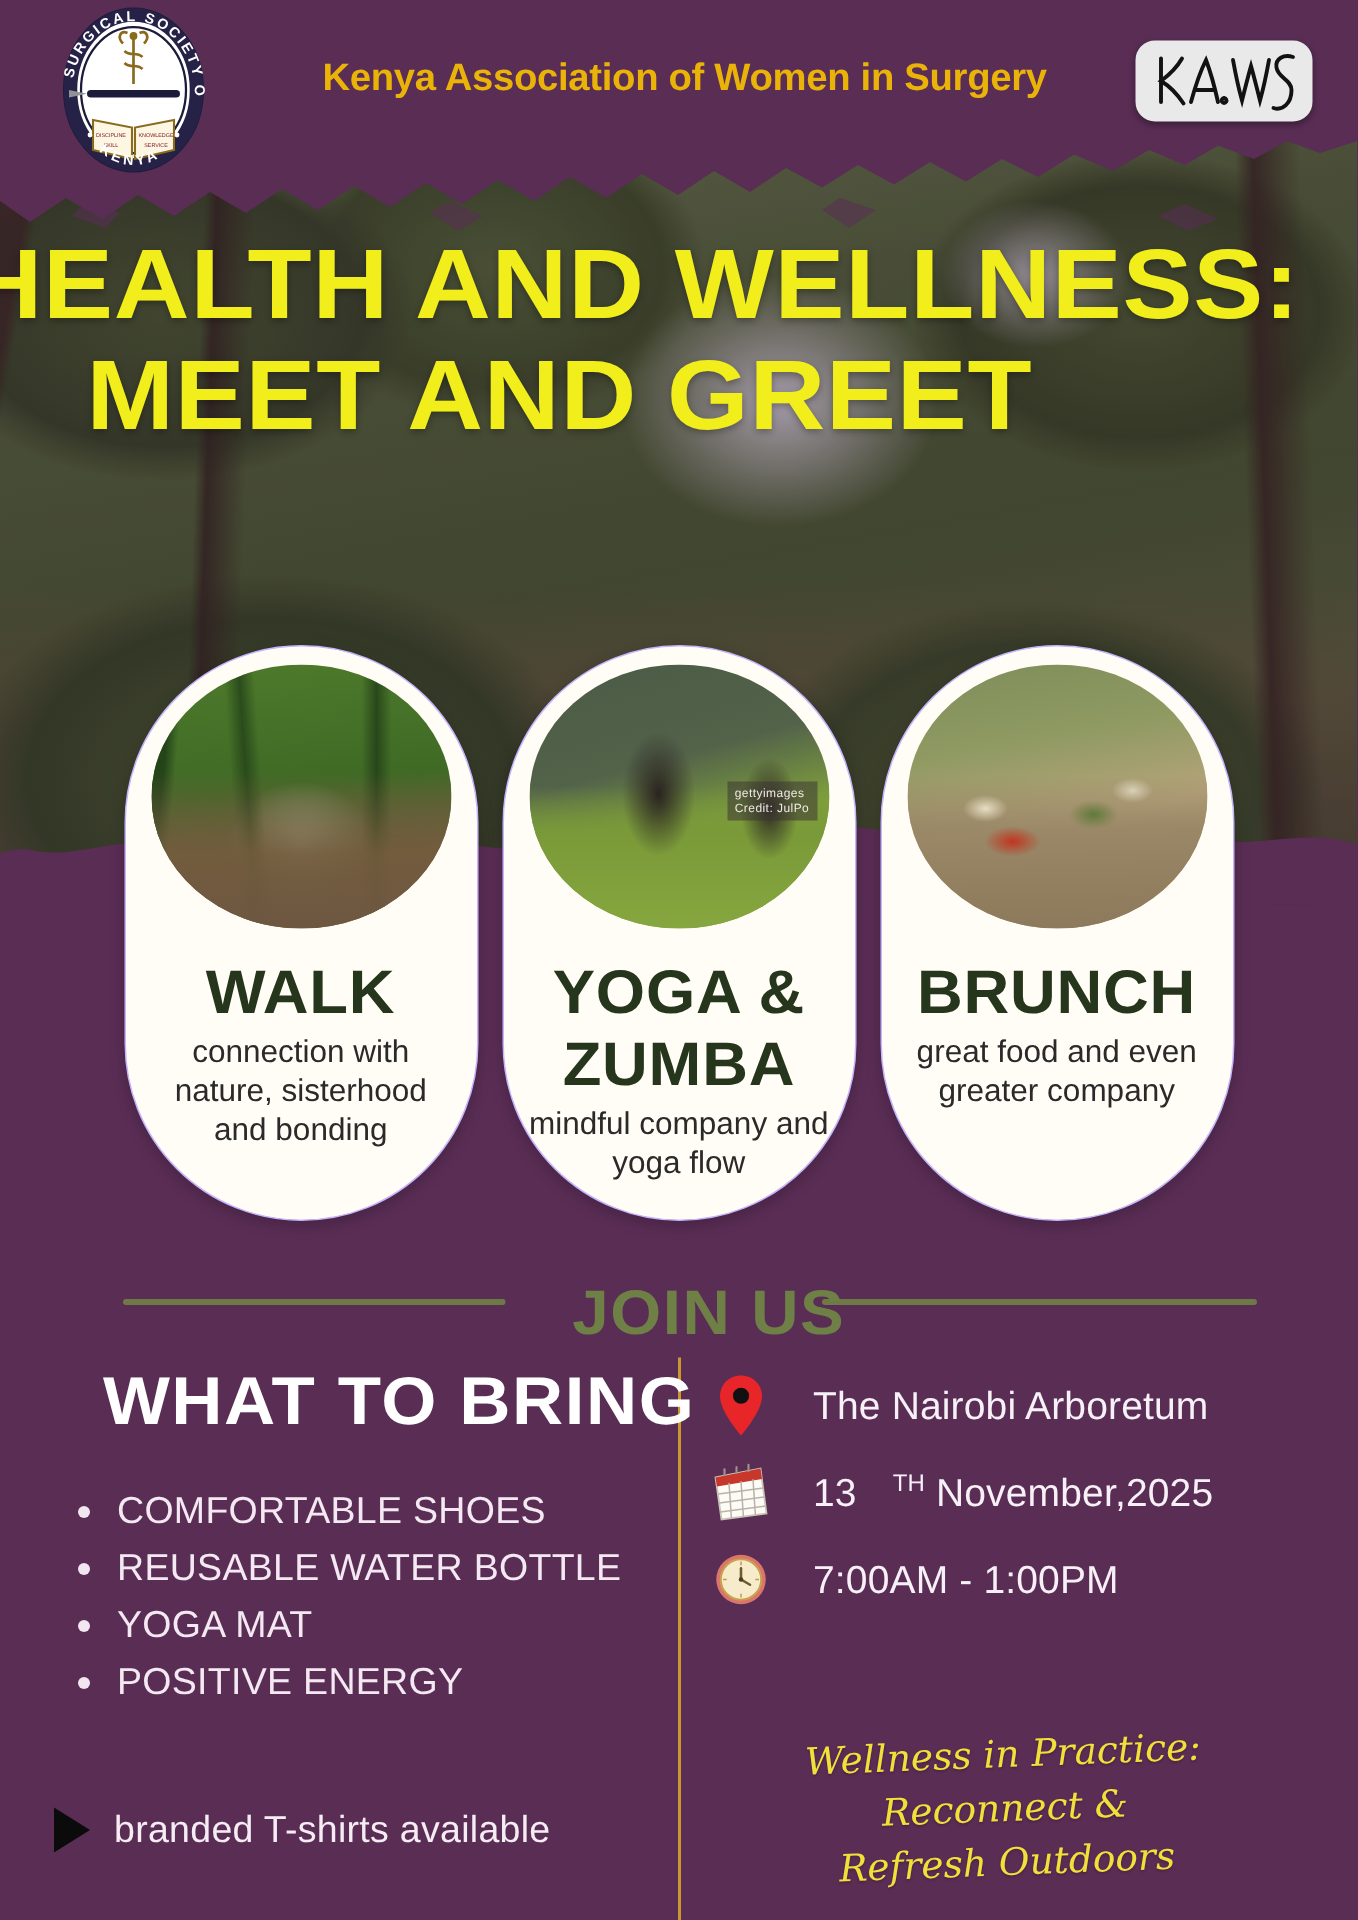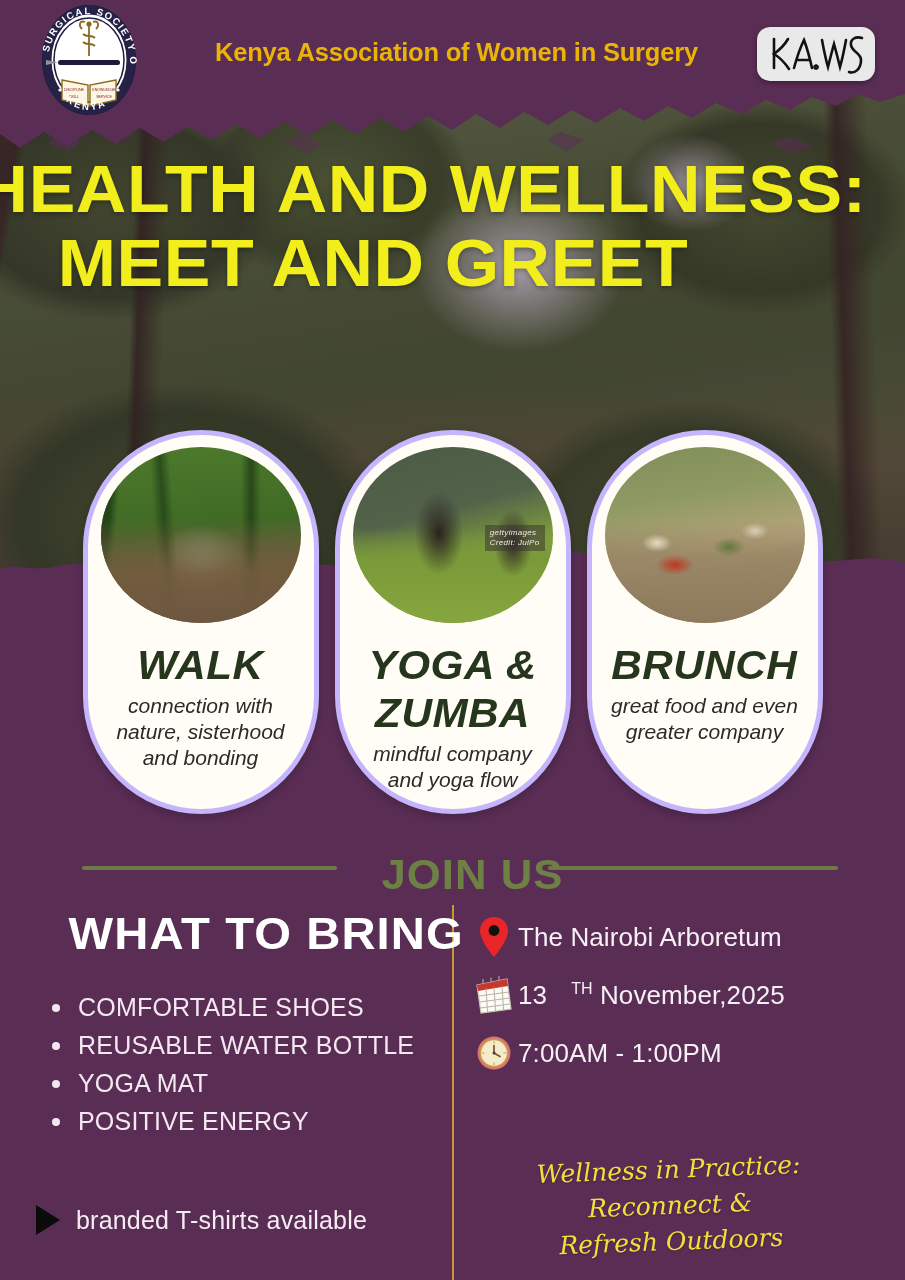--- a/index.html
+++ b/index.html
@@ -105,26 +105,25 @@
 
   
   .cards {
     position:absolute; top:430px; left:0; width:905px; height:390px;
     z-index:35;
     display:flex; justify-content:center; gap:16px;
   }
   .card {
     width:236px; height:384px;
     background:#fffdf6;
-    border:5px solid #c4b5fd;
+    border:1px solid #c4b5fd;
     border-radius:118px;
     display:flex; flex-direction:column; align-items:center;
     padding-top:12px;
     box-shadow:0 3px 10px rgba(0,0,0,.22);
-    font-style:italic;
   }
   .card-photo {
     width:200px; height:176px;
     border-radius:100px / 88px;
     overflow:hidden;
     position:relative;
     flex:0 0 auto;
   }
   .ph-walk {
     position:absolute; inset:0;
@@ -236,20 +235,21 @@
     position:absolute; left:36px; top:360px;
     display:flex; align-items:center; gap:16px;margin-top:15px;
   }
   .tri { width:0; height:0; border-left:24px solid #0b0b0b; border-top:15px solid transparent; border-bottom:15px solid transparent; }
   .tshirt-text { color:#f6edf4; font-size:25px; letter-spacing:.2px; }
 
   .details { position:absolute; left:470px; top:78px; }
   .detail-row {
     display:flex; align-items:center;
     height:58px;
+    gap:24px;
   }
   .detail-icon {
     width:48px; min-width:48px; height:48px;
     display:flex; align-items:center; justify-content:center;
   }
   .detail-text {
     color:#f7f0f6; font-size:26px; letter-spacing:.1px;
     white-space:nowrap;
     font-family:"Liberation Sans", sans-serif;
   }

